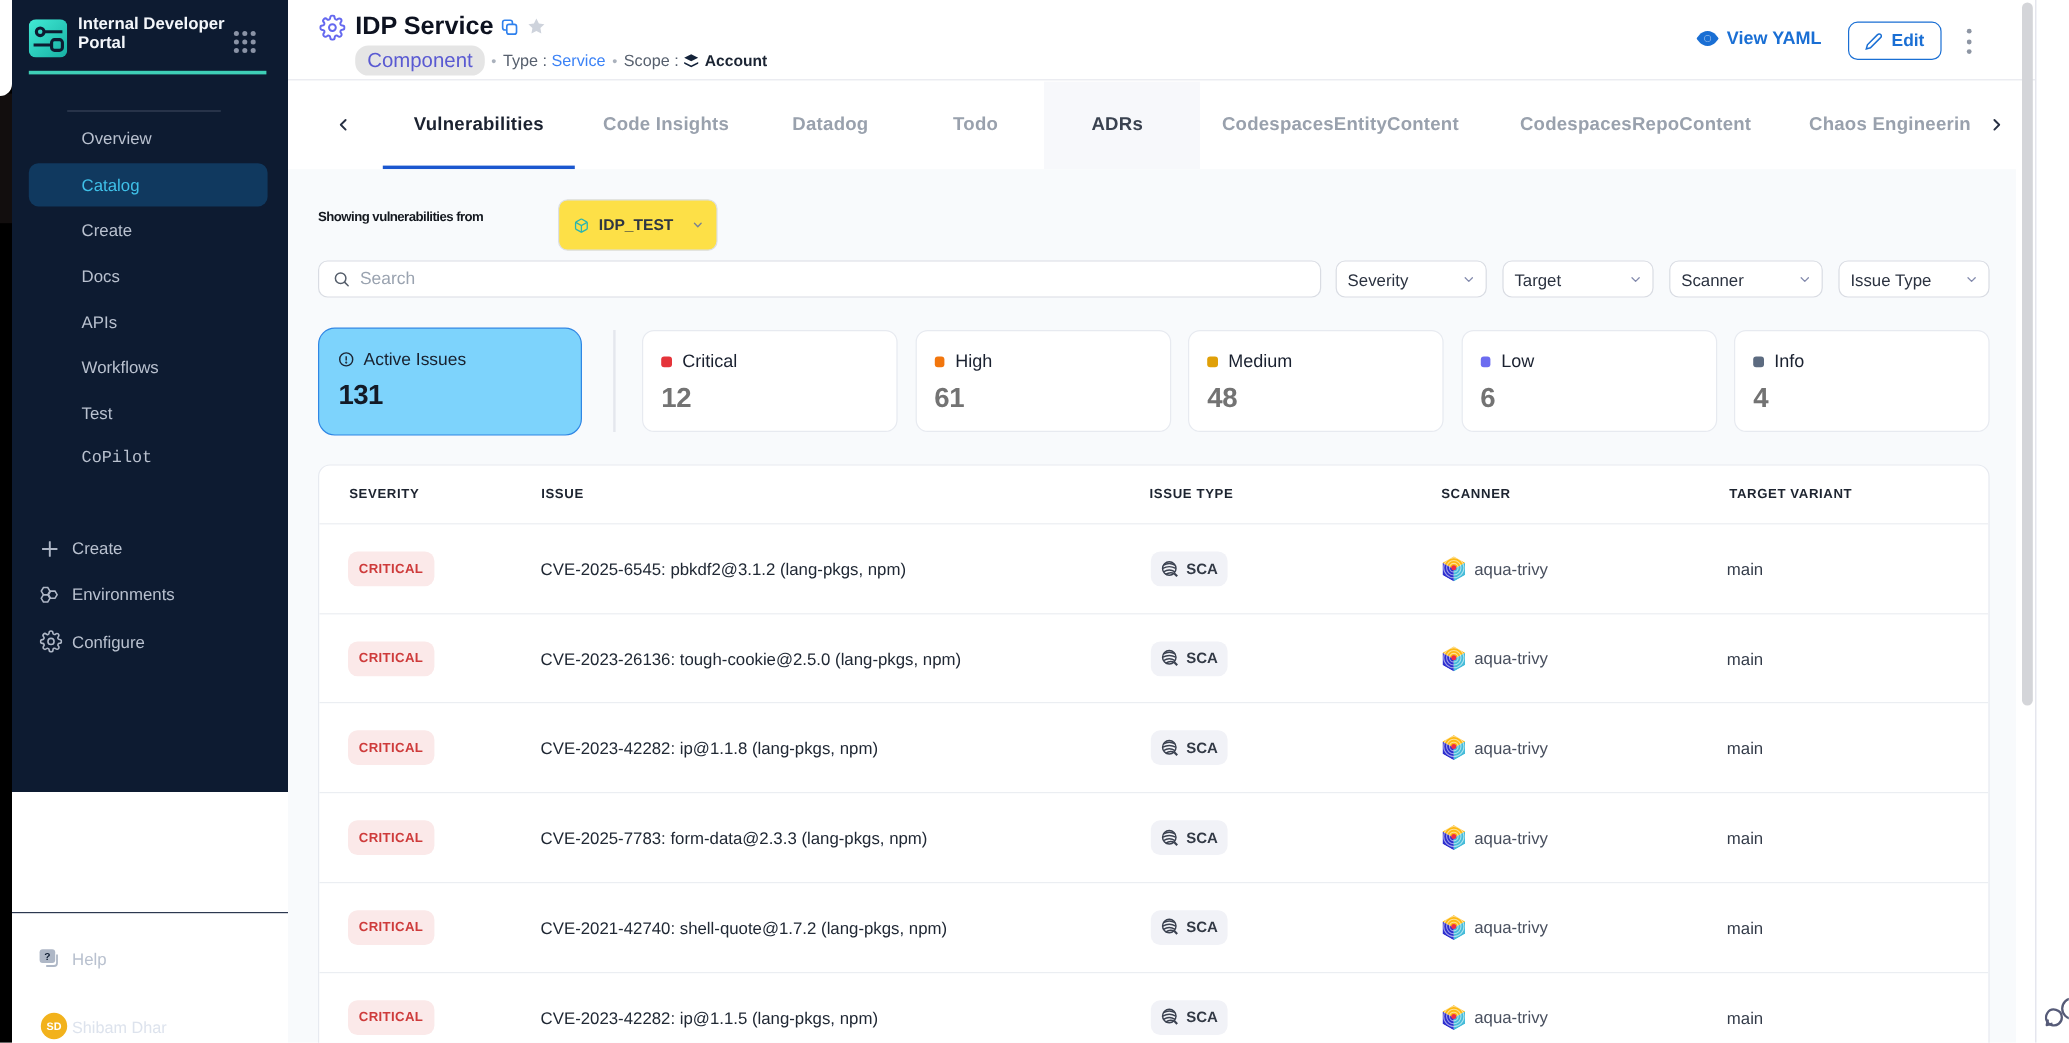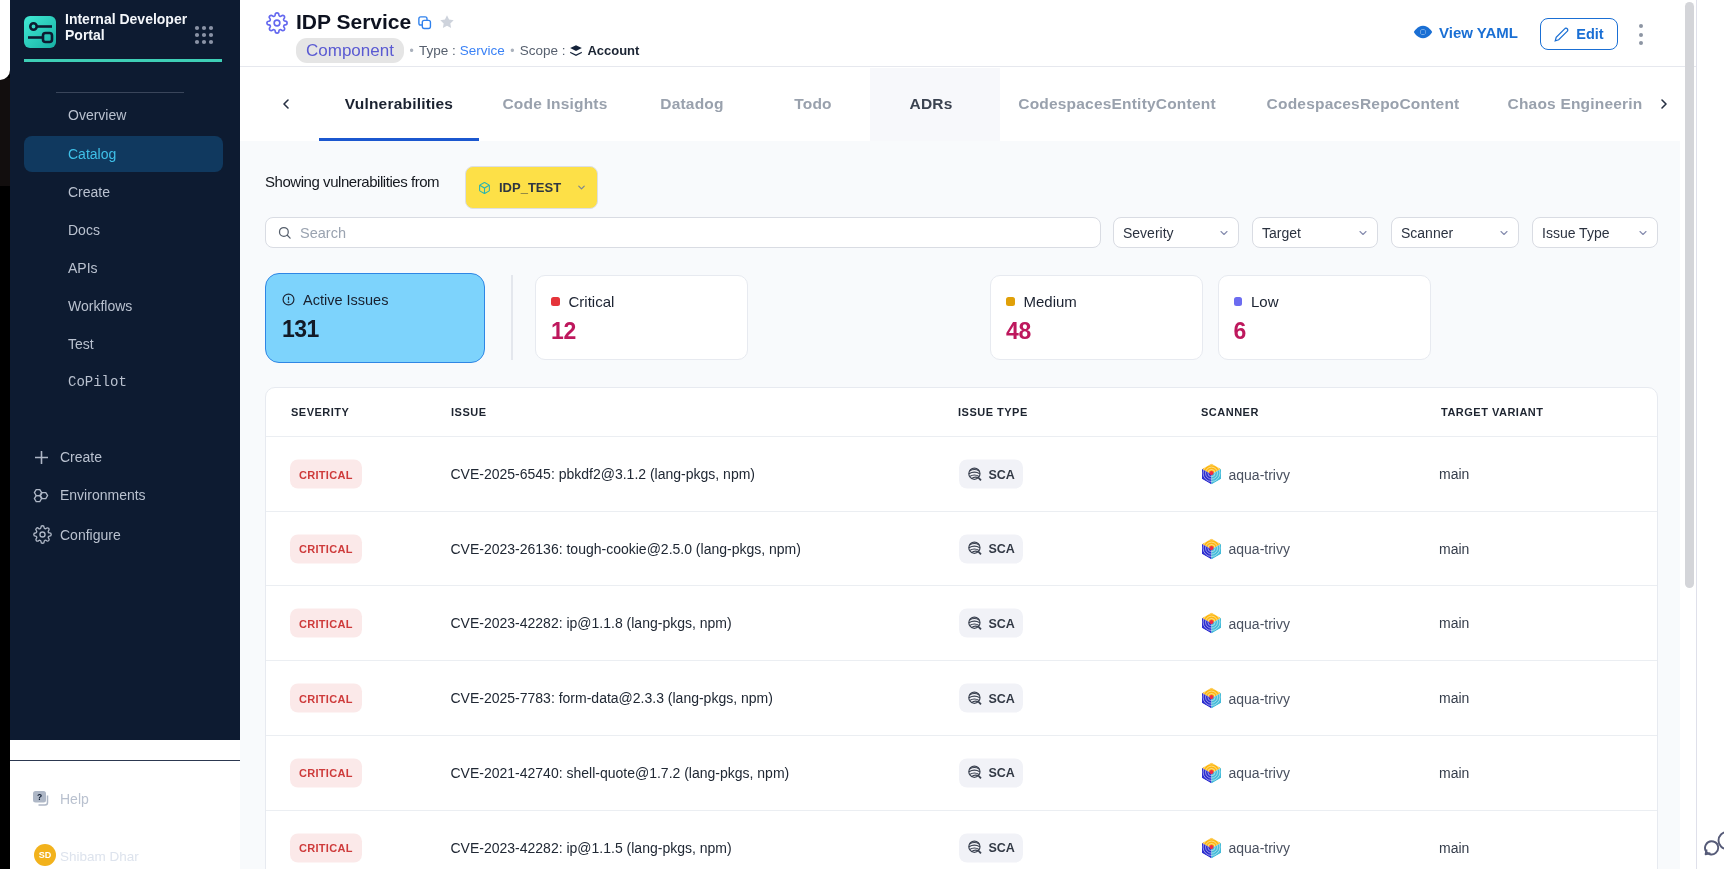--- a/index.html
+++ b/index.html
@@ -6,37 +6,37 @@
   html,body { width:1724px; height:869px; overflow:hidden; font-family:"Liberation Sans",sans-serif; background:#fff; }
   #root { position:relative; width:1724px; height:869px; overflow:hidden; }
   .abs { position:absolute; }
 
   
   #rail { left:0; top:0; width:10px; height:869px; background:#000; }
   #rail-brown { left:0; top:78px; width:10px; height:108px; background:#120e0e; }
   #rail-white { left:0; top:0; width:10px; height:80px; background:#fff; border-bottom-right-radius:14px; }
 
   
-  #sidebar { left:10px; top:0; width:230px; height:740px; background:#0d1b31; }
+  #sidebar { left:10px; top:0; width:230px; height:660px; background:#0d1b31; }
   .nav-item { position:absolute; left:58px; transform:translateY(-50%); color:#b9c1cf; font-size:14px; }
   #catalog-pill { left:14px; top:136px; width:199px; height:36px; background:#10395f; border-radius:8px; }
 
   
   #main { left:240px; top:0; width:1456px; height:869px; background:#fff; }
   #content { left:240px; top:141px; width:1440px; height:728px; background:#f8fafc; }
 
   
   #rrail { left:1696px; top:0; width:28px; height:869px; background:#fff; border-left:1px solid #dfe0ea; }
   #thumb { left:1685px; top:2px; width:9px; height:586px; background:#d4d5d9; border-radius:4.5px; }
   .tab { top:104px; transform:translate(-50%,-50%); font-size:15.5px; letter-spacing:0.2px; font-weight:600; color:#99a1ad; white-space:nowrap; }
   .sel { position:absolute; top:217px; height:31px; background:#fff; border:1px solid #d9dce3; border-radius:8px; display:flex; align-items:center; justify-content:space-between; padding:0 8px 0 9px; font-size:14px; color:#2b3240; }
   .card { position:absolute; top:275px; width:213px; height:85px; background:#fff; border:1px solid #e7eaf0; border-radius:10px; padding:17px 0 0 15px; }
   .card .lbl { display:flex; align-items:center; font-size:15px; color:#1a2130; font-weight:500; }
   .card .dot { width:8.5px; height:8.5px; border-radius:2.5px; margin-right:9px; }
-  .card .num { font-size:23px; font-weight:700; color:#be185d; margin-top:8px; letter-spacing:-0.3px; }
+  .card .num { font-size:23px; font-weight:700; color:#737373; margin-top:8px; letter-spacing:-0.3px; }
   .th { position:absolute; top:0; font-size:11px; font-weight:700; color:#1d2430; letter-spacing:0.5px; line-height:48px; }
   .row { position:absolute; width:1391px; height:75px; border-top:1px solid #ebeef2; }
   .crit { position:absolute; left:24.5px; top:50%; transform:translateY(-50%); background:#fbe9e9; color:#ce3b3b; font-size:11px; font-weight:700; letter-spacing:0.3px; border-radius:8px; height:29px; display:flex; align-items:center; padding:0 9px; }
   .cve { position:absolute; left:185px; top:50%; transform:translateY(-50%); font-size:14px; color:#202834; }
   .sca { position:absolute; left:693px; top:50%; transform:translateY(-50%); background:#f1f2f7; border-radius:8px; height:29px; display:flex; align-items:center; padding:0 8px; font-size:12.5px; font-weight:600; color:#323945; }
   .scanner { position:absolute; left:936px; top:50%; transform:translateY(-50%); display:flex; align-items:center; font-size:14px; color:#49505f; }
   .tvar { position:absolute; left:1173.5px; top:50%; transform:translateY(-50%); font-size:14px; color:#343c4a; }
 </style>
 </head>
 <body>
@@ -182,21 +182,21 @@
     <div class="abs tab" style="left:877px;">CodespacesEntityContent</div>
     <div class="abs tab" style="left:1123px;">CodespacesRepoContent</div>
     <div class="abs tab" style="left:1335px;">Chaos Engineerin</div>
     <div class="abs" style="left:79px; top:138px; width:160px; height:3px; background:#1b57cf;"></div>
     <svg class="abs" style="left:1416px; top:96px;" width="16" height="16" viewBox="0 0 24 24" fill="none" stroke="#273043" stroke-width="2.4" stroke-linecap="round" stroke-linejoin="round">
         <polyline points="9 18 15 12 9 6"></polyline>
       </svg>
   </div>
   <div id="content" class="abs"></div>
 
-  <div class="abs" style="left:265px; top:181px; transform:translateY(-50%); font-size:15px; font-weight:400; letter-spacing:-0.45px; color:#14181f;text-align:right;">Showing vulnerabilities from</div>
+  <div class="abs" style="left:265px; top:181px; transform:translateY(-50%); font-size:11px; font-weight:700; letter-spacing:-0.45px; color:#14181f;text-align:right;">Showing vulnerabilities from</div>
   <div class="abs" style="left:465px; top:166px; width:133px; height:43px; background:#fde047; border:1px solid #dcdfe5; border-radius:8px; display:flex; align-items:center; padding:0 10px 0 12px;">
     <svg width="13" height="14" viewBox="0 0 24 24" fill="none" stroke="#2ab5b0" stroke-width="2">
         <path d="M21 16V8a2 2 0 0 0-1-1.73l-7-4a2 2 0 0 0-2 0l-7 4A2 2 0 0 0 3 8v8a2 2 0 0 0 1 1.73l7 4a2 2 0 0 0 2 0l7-4A2 2 0 0 0 21 16z"></path>
         <polyline points="3.27 6.96 12 12.01 20.73 6.96"></polyline>
         <line x1="12" y1="22.08" x2="12" y2="12"></line>
       </svg>
     <span style="font-size:13px; font-weight:600; color:#2e3642; margin-left:8px;">IDP_TEST</span>
     <svg style="margin-left:auto;" width="11" height="11" viewBox="0 0 24 24" fill="none" stroke="#7a8492" stroke-width="2.6" stroke-linecap="round" stroke-linejoin="round">
         <polyline points="6 9 12 15 18 9"></polyline>
       </svg>
@@ -231,27 +231,35 @@
         </svg>
       Active Issues
     </div>
     <div style="font-size:23px; font-weight:700; color:#131a26; margin-top:8px; letter-spacing:-0.5px;">131</div>
   </div>
   <div class="abs" style="left:511px; top:275px; width:1.5px; height:85px; background:#e4e7ed;"></div>
   <div class="card" style="left:535px;">
       <div class="lbl"><span class="dot" style="background:#e5343a;"></span>Critical</div>
       <div class="num">12</div>
     </div>
+  <div class="card" style="left:762.5px;">
+      <div class="lbl"><span class="dot" style="background:#f2760d;"></span>High</div>
+      <div class="num">61</div>
+    </div>
   <div class="card" style="left:990px;">
       <div class="lbl"><span class="dot" style="background:#e0a008;"></span>Medium</div>
       <div class="num">48</div>
     </div>
   <div class="card" style="left:1217.5px;">
       <div class="lbl"><span class="dot" style="background:#6c6cf0;"></span>Low</div>
       <div class="num">6</div>
+    </div>
+  <div class="card" style="left:1445px;">
+      <div class="lbl"><span class="dot" style="background:#5c6b80;"></span>Info</div>
+      <div class="num">4</div>
     </div>
 
   <div class="abs" style="left:264.5px; top:386.5px; width:1393px; height:500px; background:#fff; border:1px solid #e7eaf0; border-radius:10px; overflow:hidden;">
     <div class="th" style="left:25.5px;">SEVERITY</div>
     <div class="th" style="left:185.5px;">ISSUE</div>
     <div class="th" style="left:692.5px;">ISSUE TYPE</div>
     <div class="th" style="left:935.5px;">SCANNER</div>
     <div class="th" style="left:1175.5px;">TARGET VARIANT</div>
     <div class="row" style="left:0; top:48.5px;">
       <div class="crit">CRITICAL</div>

